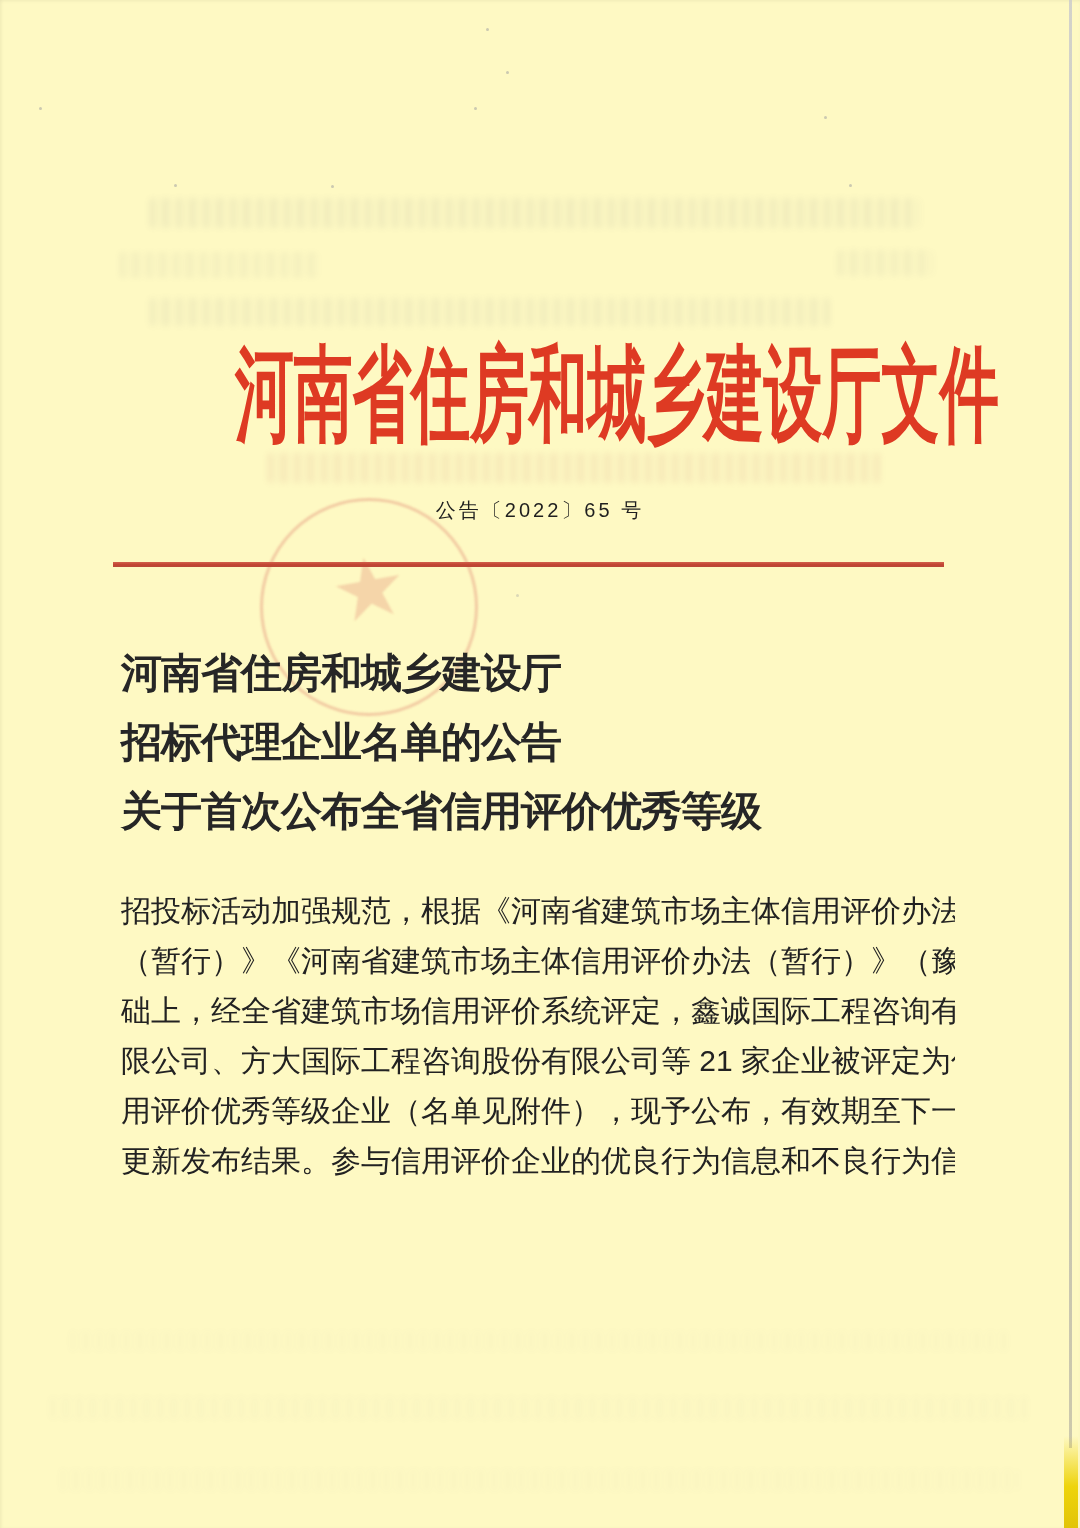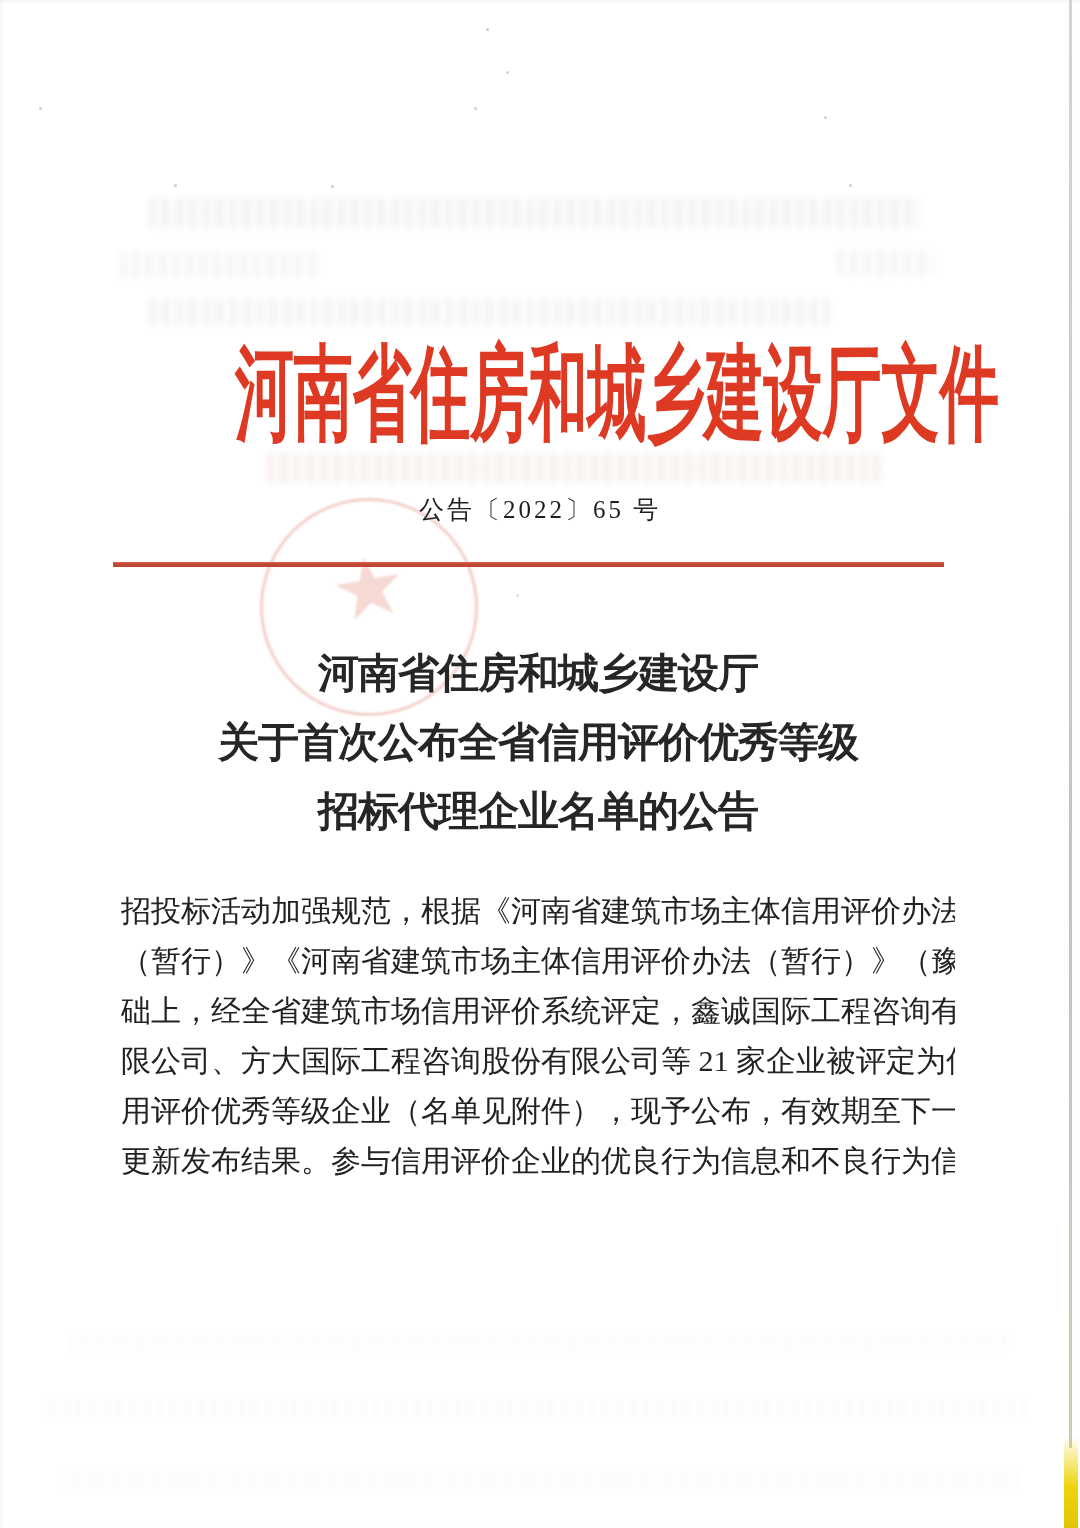--- a/index.html
+++ b/index.html
@@ -5,23 +5,23 @@
   html, body {
     margin: 0;
     padding: 0;
     background: #e8e8e8;
   }
   .page {
     position: relative;
     width: 1080px;
     height: 1528px;
     margin: 0 auto;
-    background: #ffffff;
+    background: #fef9c3;
     overflow: hidden;
-    font-family: Liberation Serif, serif;
+    font-family: Liberation Sans, sans-serif;
     box-shadow: inset 2px 0 3px rgba(0,0,0,0.04), inset 0 2px 3px rgba(0,0,0,0.03);
   }
 
   
   .agency-banner {
     position: absolute;
     left: 0;
     right: 0;
     top: 338px;
     height: 120px;
@@ -37,21 +37,21 @@
   }
 
   
   .doc-number {
     position: absolute;
     left: 0;
     right: 0;
     top: 488px;
     line-height: 44px;
     text-align: center;
-    font-size: 25px;
+    font-size: 20px;
     color: #1f1f1f;
     letter-spacing: 3px;
   }
 
   
   .red-rule {
     position: absolute;
     left: 113px;
     top: 562px;
     width: 831px;
@@ -79,21 +79,20 @@
     color: rgba(224, 128, 110, 0.30);
     transform: rotate(-10deg);
   }
 
   
   .announcement-title {
     position: absolute;
     left: 121px;
     width: 834px;
     top: 639px;
-    text-align: center;
     font-size: 41px;
     font-weight: 700;
     line-height: 69px;
     color: #262626;
     letter-spacing: -1px;
     white-space: nowrap;
   }
 
   
   .body-paragraph {
@@ -182,22 +181,22 @@
   </div>
 
   <div class="agency-banner">河南省住房和城乡建设厅文件</div>
 
   <div class="doc-number">公告〔2022〕65 号</div>
 
   <div class="red-rule"></div>
 
   <div class="announcement-title">
     <div>河南省住房和城乡建设厅</div>
+    <div>招标代理企业名单的公告</div>
     <div>关于首次公布全省信用评价优秀等级</div>
-    <div>招标代理企业名单的公告</div>
   </div>
 
   <div class="body-paragraph">
     <div class="body-line">招投标活动加强规范，根据《河南省建筑市场主体信用评价办法</div>
     <div class="body-line">（暂行）》《河南省建筑市场主体信用评价办法（暂行）》（豫建行</div>
     <div class="body-line">础上，经全省建筑市场信用评价系统评定，鑫诚国际工程咨询有</div>
     <div class="body-line">限公司、方大国际工程咨询股份有限公司等 21 家企业被评定为信</div>
     <div class="body-line">用评价优秀等级企业（名单见附件），现予公布，有效期至下一次</div>
     <div class="body-line">更新发布结果。参与信用评价企业的优良行为信息和不良行为信</div>
   </div>

